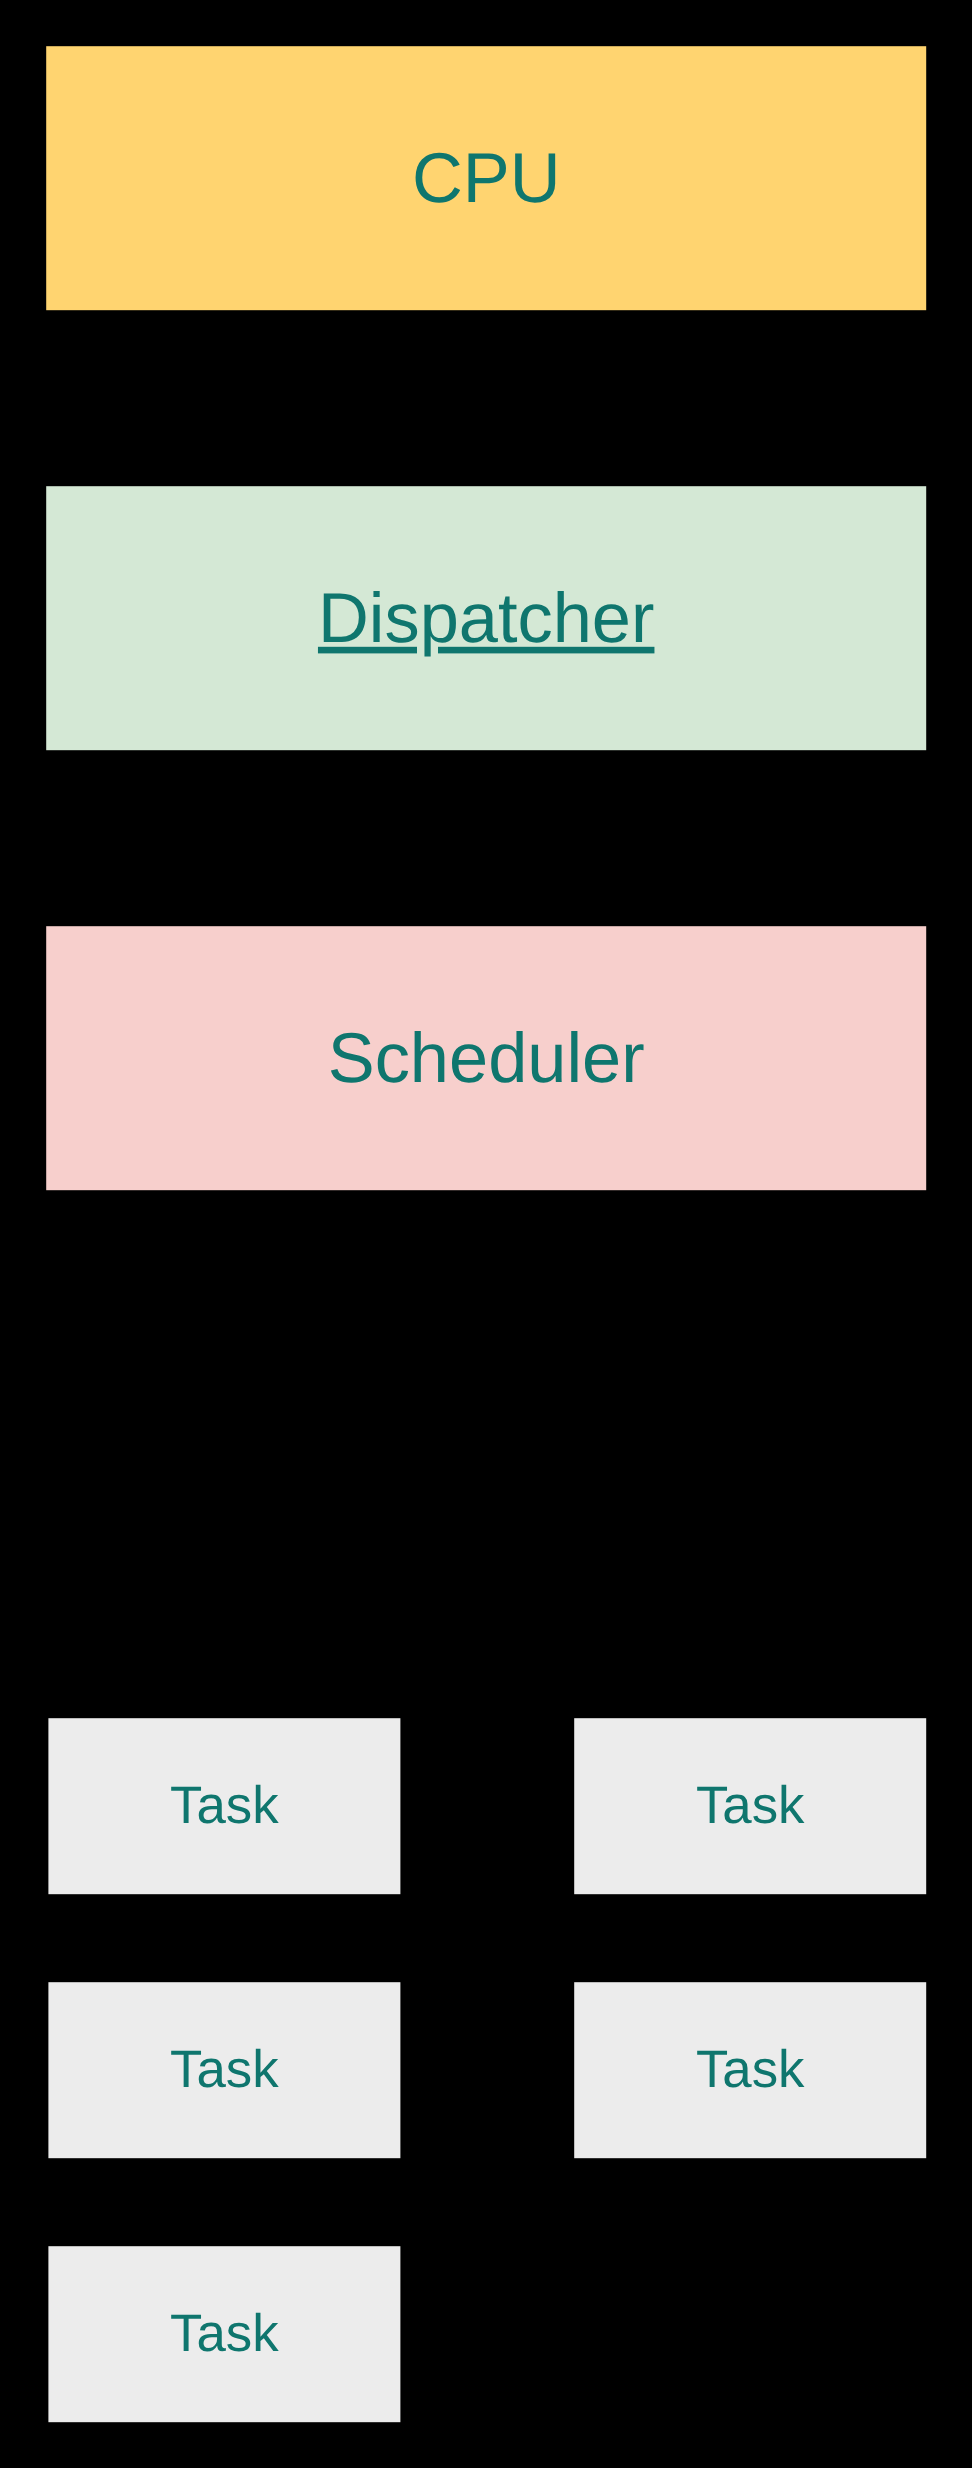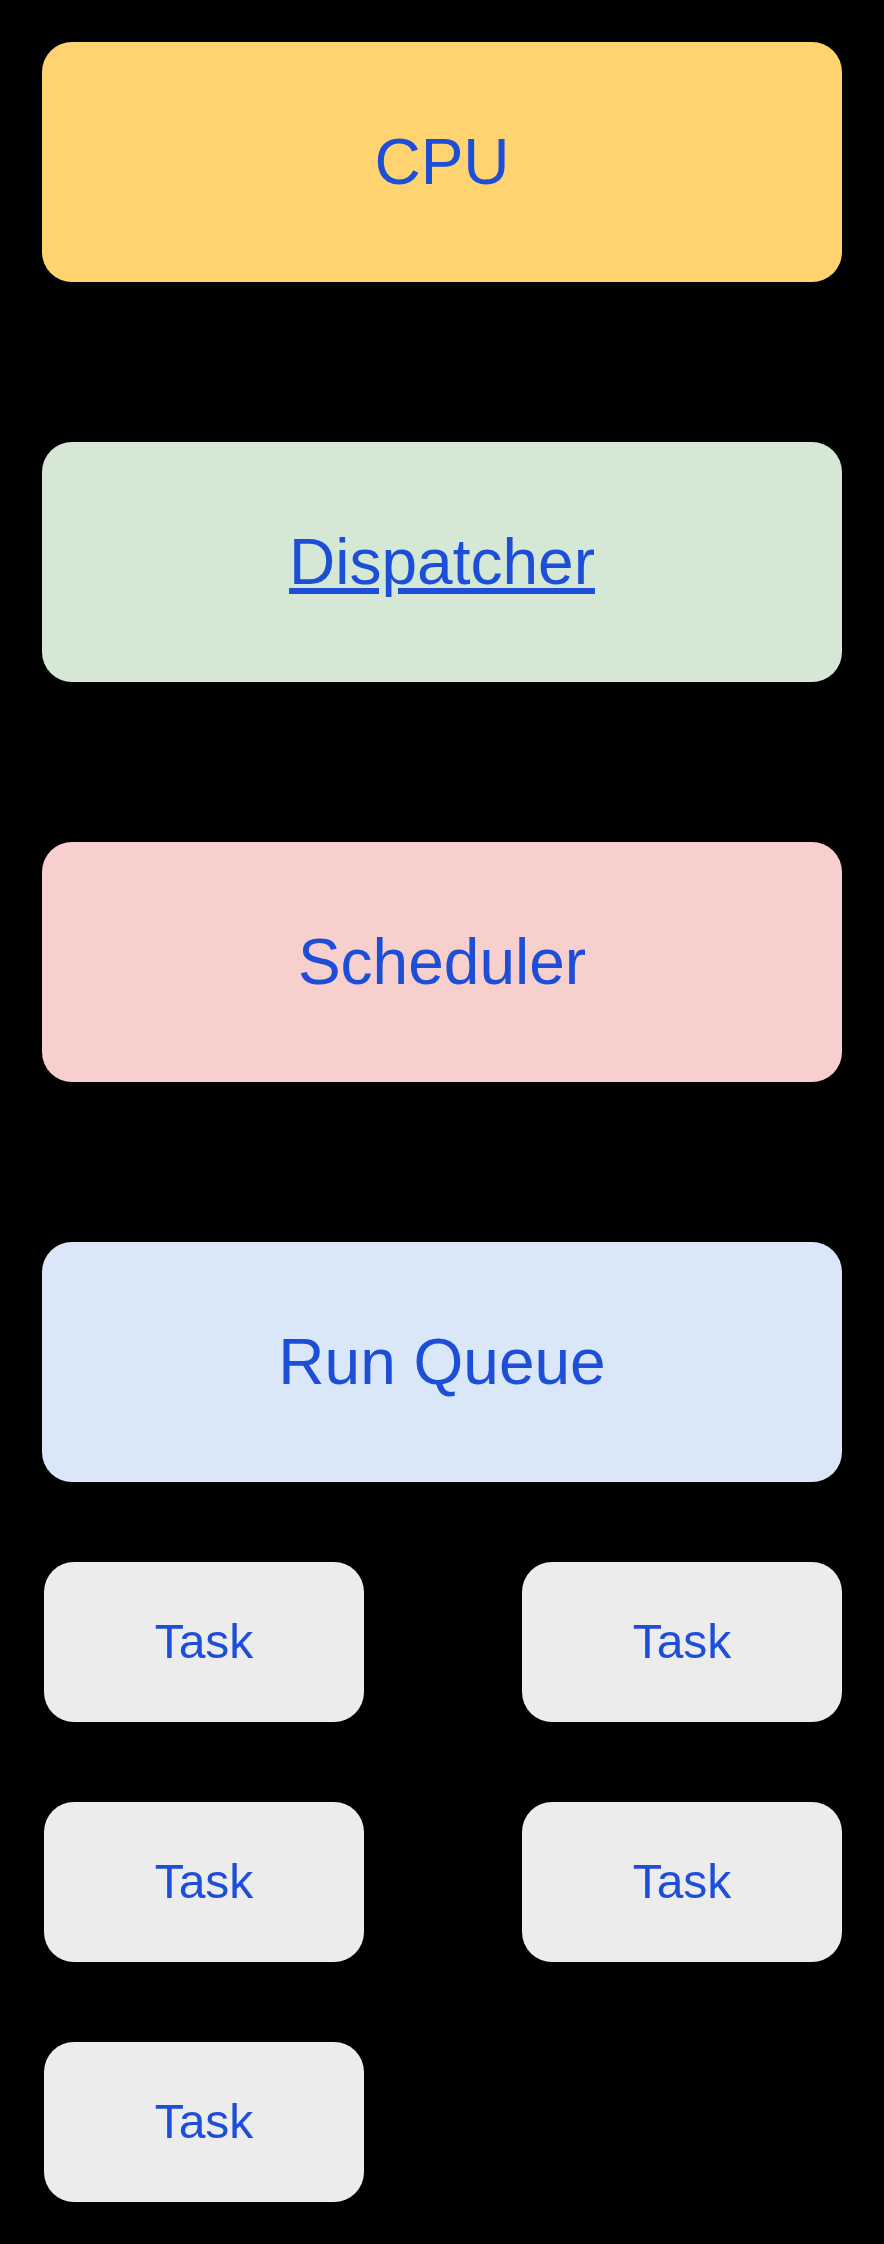--- a/index.html
+++ b/index.html
@@ -17,25 +17,24 @@
     height: 2244px;
     background: #000000;
     overflow: hidden;
   }
   .node {
     position: absolute;
     display: flex;
     align-items: center;
     justify-content: center;
     box-sizing: border-box;
-    color: #1d4ed8;
+    color: #0f766e;
     line-height: 1;
     text-align: center;
     white-space: nowrap;
-    border-radius: 30px;
   }
   .node-major {
     left: 42px;
     width: 800px;
     height: 240px;
     font-size: 64px;
   }
   .node-task {
     width: 320px;
     height: 160px;
@@ -68,23 +67,20 @@
   </div>
 
   <div class="node node-major pos-dispatcher">
     <span class="node-label">Dispatcher</span>
   </div>
 
   <div class="node node-major pos-scheduler">
     <span class="node-label">Scheduler</span>
   </div>
 
-  <div class="node node-major pos-runqueue">
-    <span class="node-label">Run Queue</span>
-  </div>
 
   <div class="node node-task task-r1c1">
     <span class="node-label">Task</span>
   </div>
 
   <div class="node node-task task-r1c2">
     <span class="node-label">Task</span>
   </div>
 
   <div class="node node-task task-r2c1">

